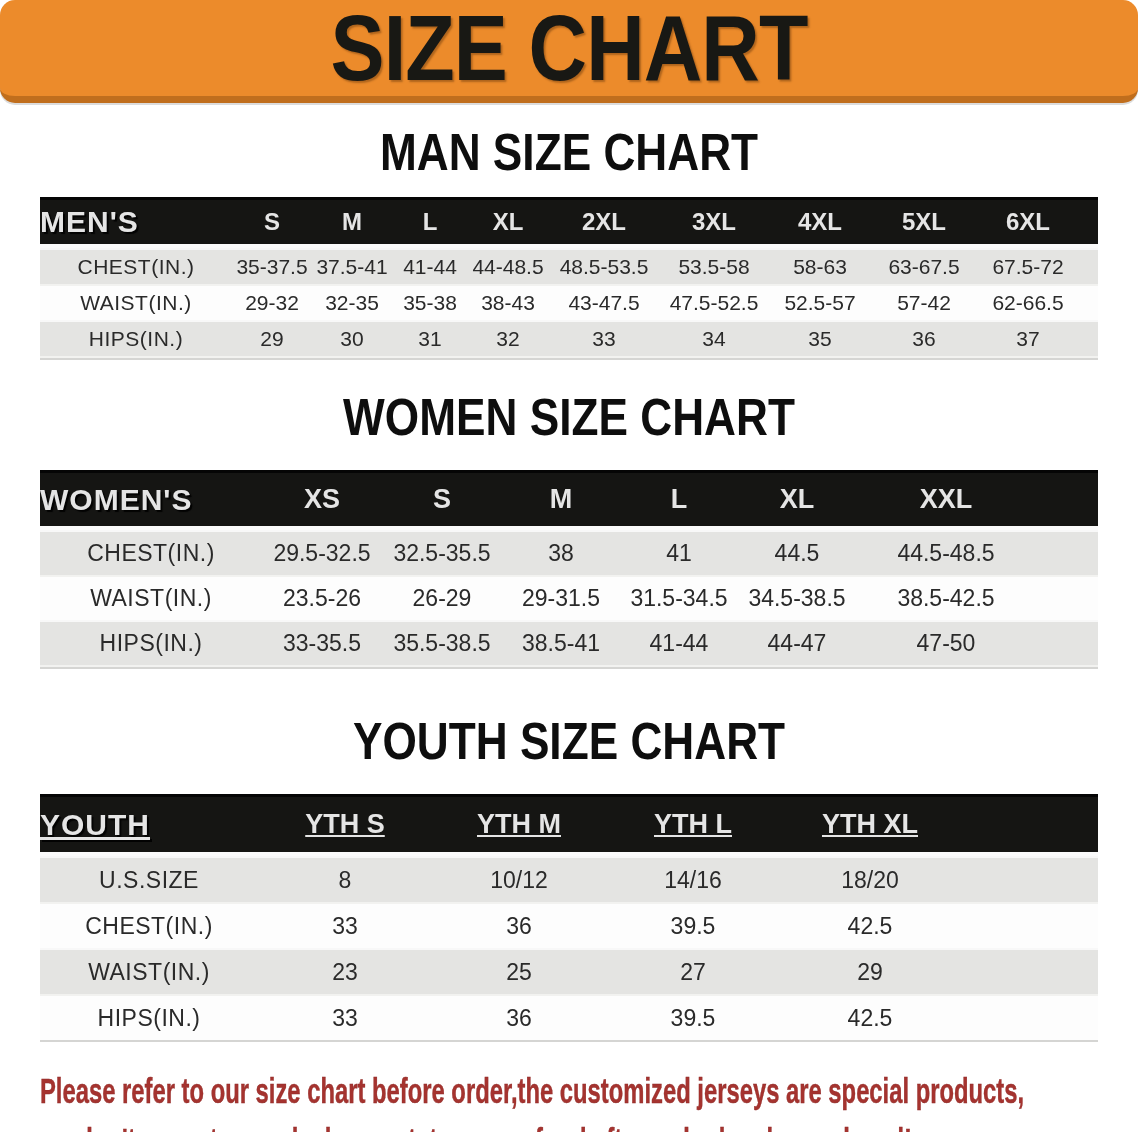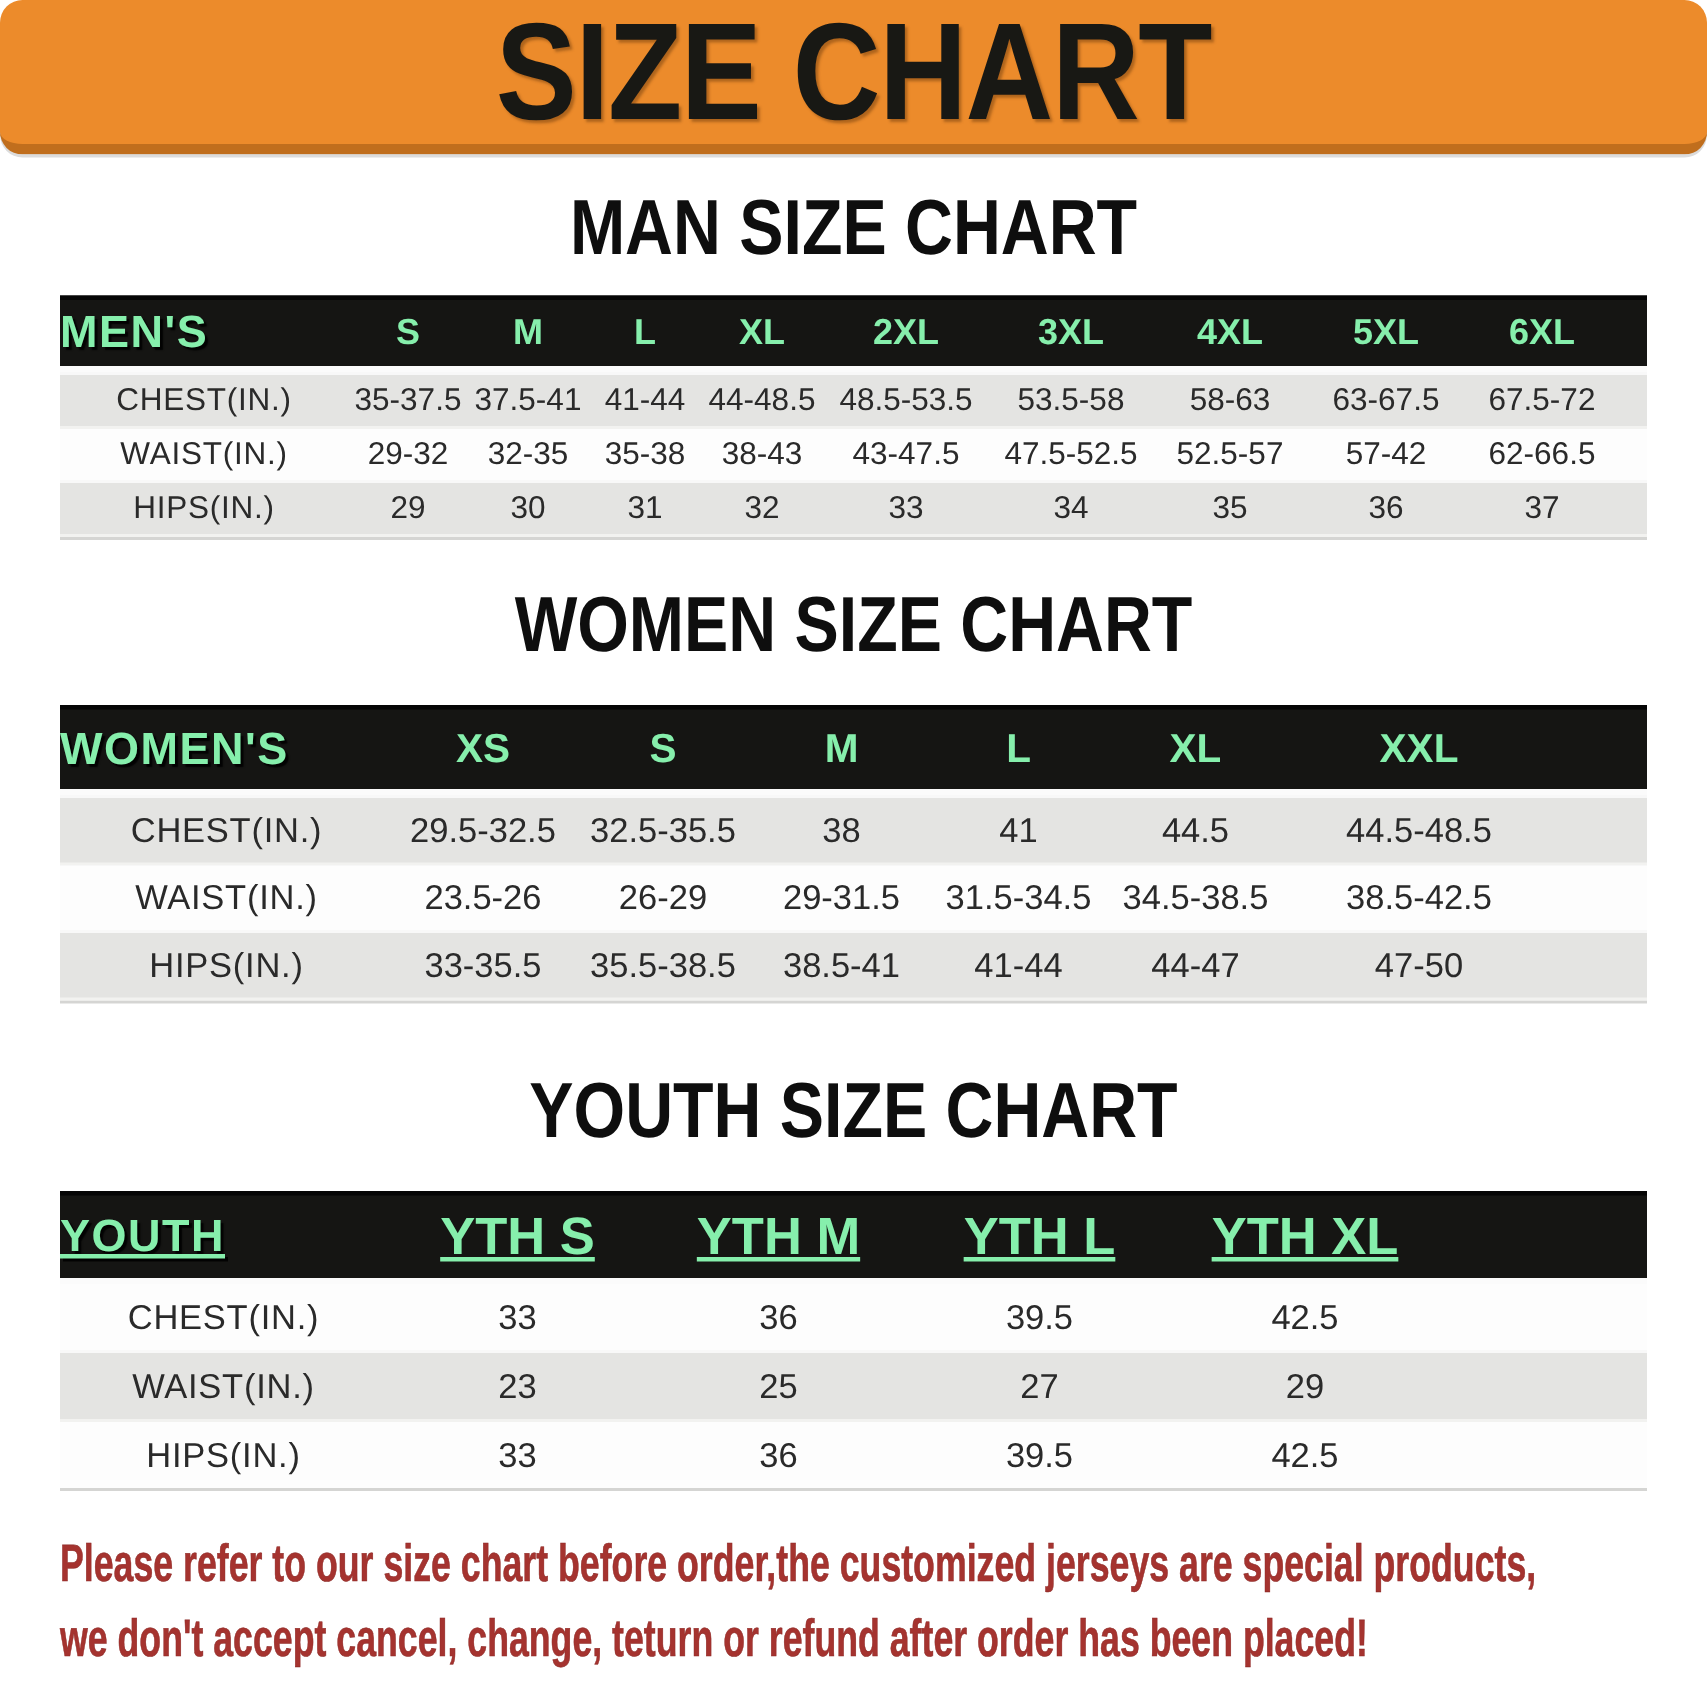--- a/index.html
+++ b/index.html
@@ -62,21 +62,21 @@
     border-spacing: 0;
     margin-left: 40px;
     width: 1058px;
     table-layout: fixed;
     border-bottom: 2px solid #d5d5d3;
   }
   table.size-table thead th {
     background: #151513;
     border-top: 3px solid #050505;
     border-bottom: 4px solid #fbfbfb;
-    color: #86efac;
+    color: #e5e5e5;
     font-weight: bold;
     padding: 0;
     white-space: nowrap;
   }
   th.head-label {
     text-align: left;
     padding-left: 22px;
     font-size: 30px;
     letter-spacing: 1px;
     text-shadow: 2px 2px 1px rgba(0,0,0,0.9);
@@ -84,21 +84,21 @@
   th.head-col {
     text-align: center;
     font-size: 24px;
     color: #f3f1e9;
     font-weight: bold;
   }
   .t0 thead th { height: 44px; }
   .t1 thead th { height: 53px; }
   .t1 th.head-col { font-size: 27px; }
   .t2 thead th { height: 55px; text-decoration: underline; }
-  .t2 th.head-col { font-size: 35px; }
+  .t2 th.head-col { font-size: 27px; }
 
   table.size-table td {
     padding: 0;
     text-align: center;
     font-size: 23px;
     color: #2a2a2a;
     white-space: nowrap;
   }
   .t0 tbody td { height: 34px; font-size: 21px; }
   .t1 tbody td { height: 43px; }
@@ -280,20 +280,28 @@
         <tr class="head-row">
           <th class="head-label">YOUTH</th>
         <th class="head-col">YTH S</th>
             <th class="head-col">YTH M</th>
             <th class="head-col">YTH L</th>
             <th class="head-col">YTH XL</th>
             <th class="head-filler"></th>
           </tr>
       </thead>
       <tbody>
+          <tr class="band-gray">
+            <td class="row-label">U.S.SIZE</td>
+            <td class="cell">8</td>
+            <td class="cell">10/12</td>
+            <td class="cell">14/16</td>
+            <td class="cell">18/20</td>
+            <td class="row-filler"></td>
+          </tr>
           <tr class="band-white">
             <td class="row-label">CHEST(IN.)</td>
             <td class="cell">33</td>
             <td class="cell">36</td>
             <td class="cell">39.5</td>
             <td class="cell">42.5</td>
             <td class="row-filler"></td>
           </tr>
           <tr class="band-gray">
             <td class="row-label">WAIST(IN.)</td>

